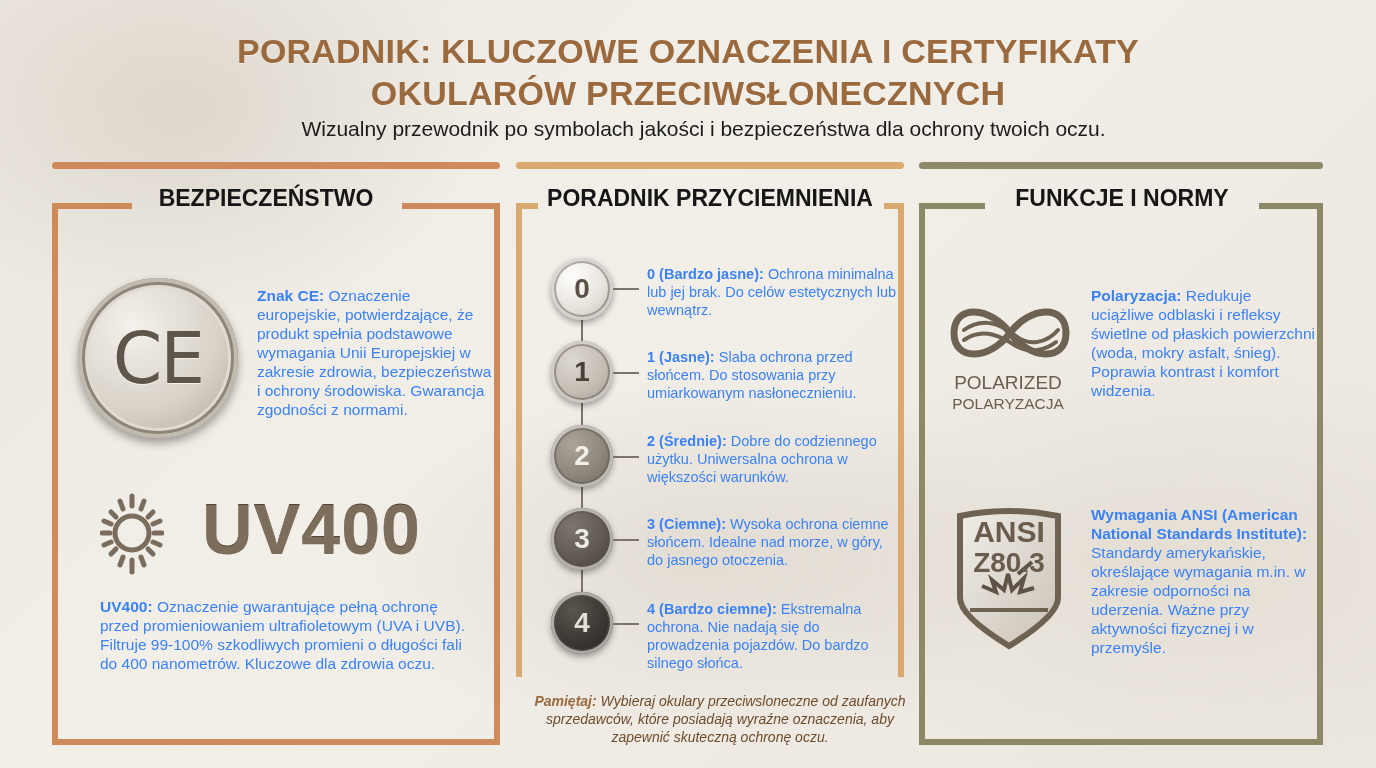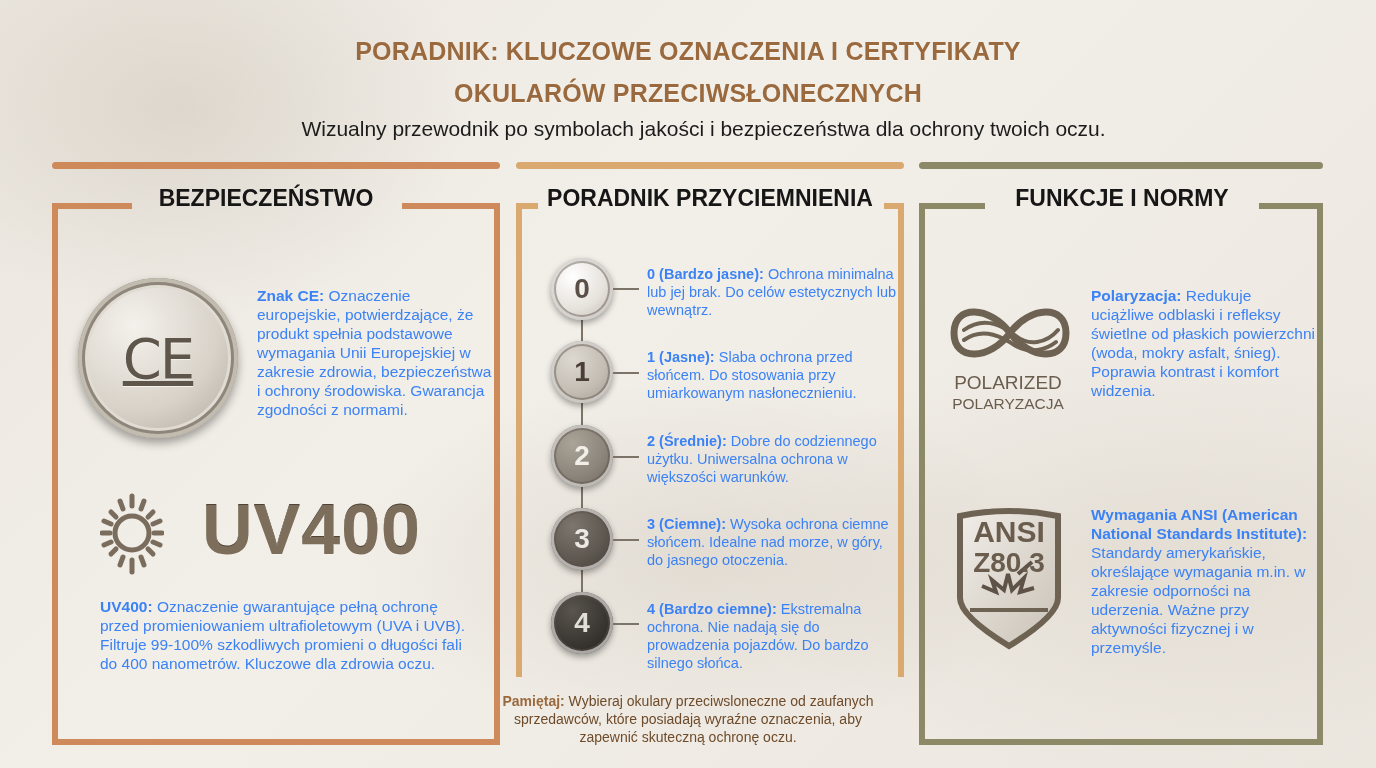--- a/index.html
+++ b/index.html
@@ -10,21 +10,21 @@
     color: #1a1a1a;
     background:
       radial-gradient(ellipse 420px 300px at 180px 110px, rgba(190,180,165,0.35), transparent 70%),
       radial-gradient(ellipse 500px 260px at 700px 560px, rgba(200,190,175,0.35), transparent 70%),
       radial-gradient(ellipse 600px 300px at 1150px 560px, rgba(205,195,180,0.3), transparent 70%),
       linear-gradient(135deg, #ece7df 0%, #f2efe9 40%, #efebe4 70%, #ebe6de 100%);
   }
   .title {
     position: absolute; left: 0; width: 1376px; top: 30px;
     text-align: center; color: #9a6a3e; font-weight: bold;
-    font-size: 25px; line-height: 42px; letter-spacing: 0.2px;
+    font-size: 34px; line-height: 42px; letter-spacing: 0.2px;
     text-shadow: 0 1px 0 rgba(255,255,255,0.4);
   }
   .subtitle {
     position: absolute; left: 0; width: 1376px; top: 117px;
     text-align: center; font-size: 21px; color: #1c1c1c; padding-left: 31px;
   }
   .topbar { position: absolute; top: 162px; height: 7px; border-radius: 4px; }
   .frame { position: absolute; }
   .frame .side { position: absolute; }
   .col-title {
@@ -67,21 +67,21 @@
   <div class="side" style="left:402px;top:203px;width:98px;height:6px;background:#cf8a5c;"></div>
 </div>
 <div class="col-title" style="left:130px;width:272px;top:184px;">
   <div>BEZPIECZEŃSTWO</div>
 </div>
 
 <div style="position:absolute;left:78px;top:278px;width:160px;height:160px;border-radius:50%;
             background:radial-gradient(circle at 35% 30%, #f4f1ec 0%, #d8d2c8 55%, #aaa298 100%);
             box-shadow:0 5px 10px rgba(0,0,0,0.35), inset 0 0 0 4px #c2bbb0, inset 0 0 0 7px #8e867a, inset 0 0 0 10px #e0dbd3;
             display:flex;align-items:center;justify-content:center;">
-  <span style="font-family:'DejaVu Sans',sans-serif;font-size:56px;color:#5e554b;letter-spacing:-2px;font-weight:normal;text-shadow:0 1px 0 #f4f0ea;text-decoration:underline;">CE</span>
+  <span style="font-family:'DejaVu Sans',sans-serif;font-size:71px;color:#5e554b;letter-spacing:-2px;font-weight:normal;text-shadow:0 1px 0 #f4f0ea;">CE</span>
 </div>
 <div class="txt" style="left:257px;top:286px;width:240px;">
   <b>Znak CE:</b>
   <span>Oznaczenie europejskie, potwierdzające, że produkt spełnia podstawowe wymagania Unii Europejskiej w zakresie zdrowia, bezpieczeństwa i ochrony środowiska. Gwarancja zgodności z normami.</span>
 </div>
 
 <div style="position:absolute;left:100px;top:488px;width:64px;height:90px;">
   <svg width="64" height="90" viewBox="0 0 64 90">
     <g stroke="#7a6d5d" stroke-width="5" stroke-linecap="round" fill="none">
       <circle cx="32" cy="45" r="17"></circle>
@@ -157,21 +157,21 @@
 </div>
 <div>
   <div class="coin" style="left:551px;top:592px;width:62px;height:62px;background:radial-gradient(circle at 35% 30%,#5a554f,#3a3631 55%,#22201d);color:#e2ded8;">4</div>
   <div class="hline" style="left:613px;top:623px;width:26px;"></div>
   <div class="txt" style="left:647px;top:600px;width:250px;font-size:14.5px;line-height:18px;">
     <b>4 (Bardzo ciemne):</b>
     <span>Ekstremalna ochrona. Nie nadają się do prowadzenia pojazdów. Do bardzo silnego słońca.</span>
   </div>
 </div>
 
-<div class="note" style="left:496px;width:384px;top:692px;">
+<div class="note" style="left:528px;width:384px;top:692px;font-style:italic;">
   <b>Pamiętaj:</b>
   <span>Wybieraj okulary przeciwsloneczne od zaufanych sprzedawców, które posiadają wyraźne oznaczenia, aby zapewnić skuteczną ochronę oczu.</span>
 </div>
 
 <div class="frame">
   <div class="side" style="left:919px;top:203px;width:6px;height:542px;background:#8c8a66;"></div>
   <div class="side" style="left:1317px;top:203px;width:6px;height:542px;background:#8c8a66;"></div>
   <div class="side" style="left:919px;top:739px;width:404px;height:6px;background:#8c8a66;"></div>
   <div class="side" style="left:919px;top:203px;width:66px;height:6px;background:#8c8a66;"></div>
   <div class="side" style="left:1259px;top:203px;width:64px;height:6px;background:#8c8a66;"></div>

